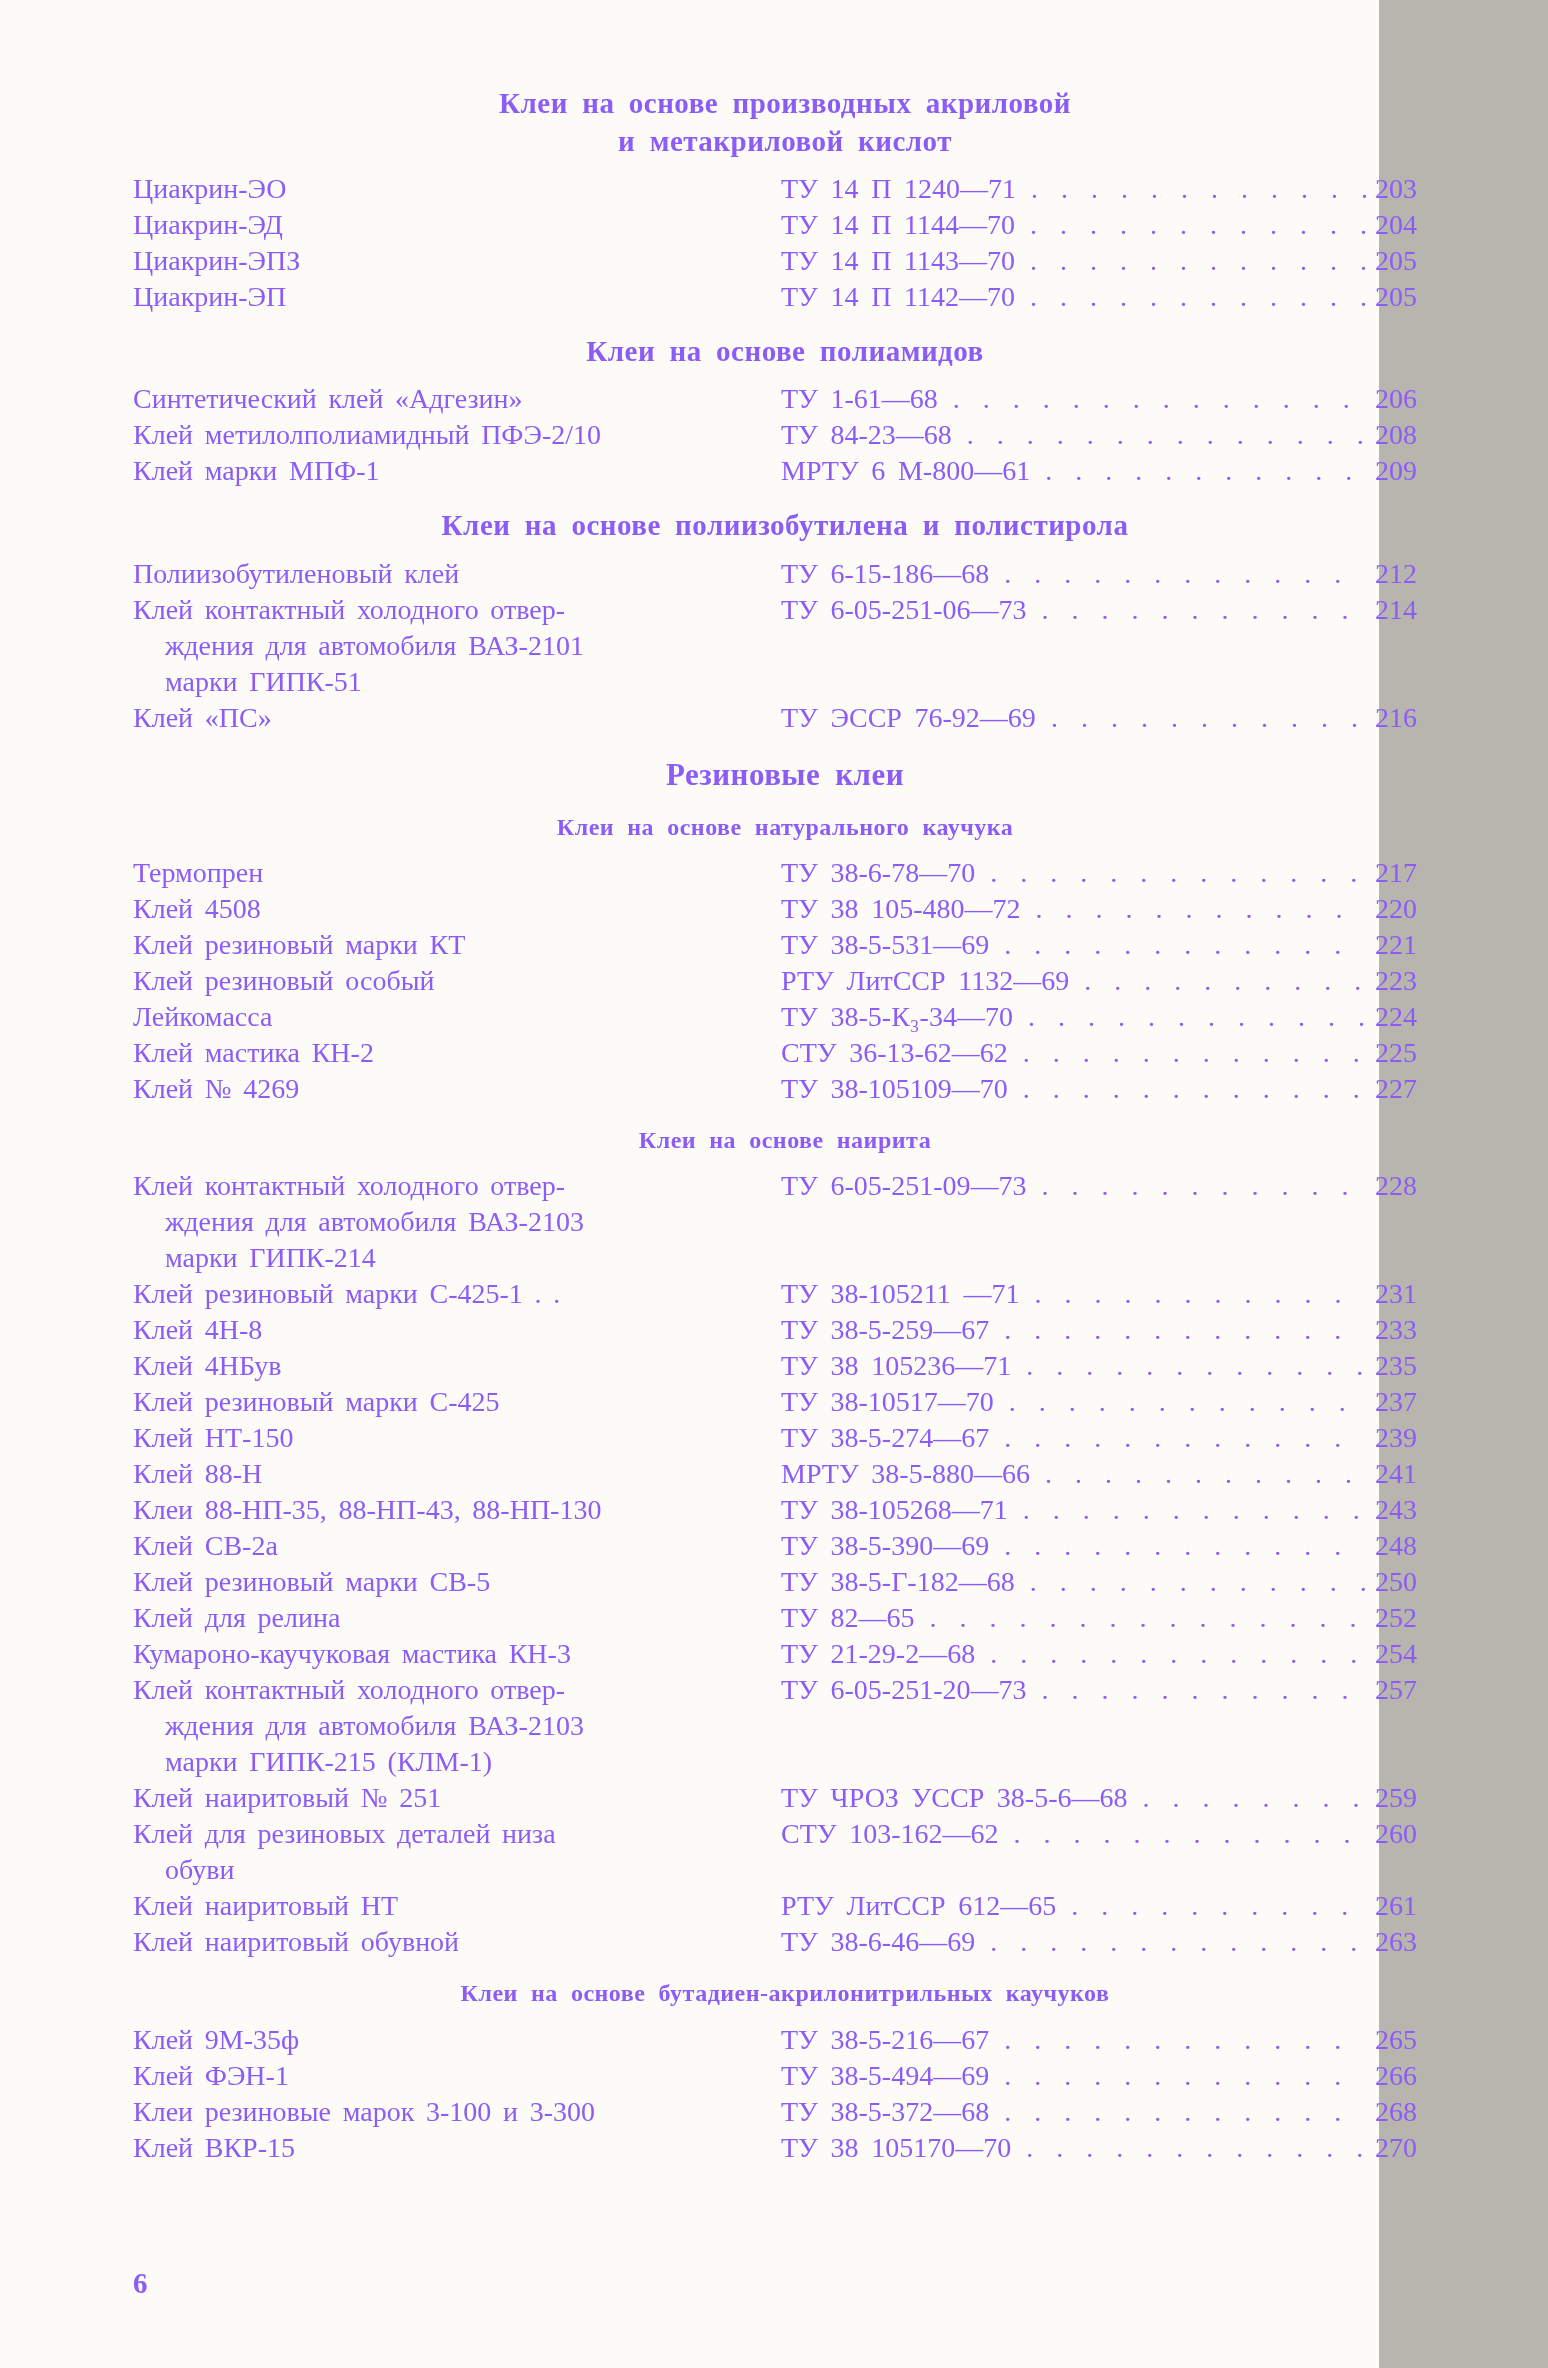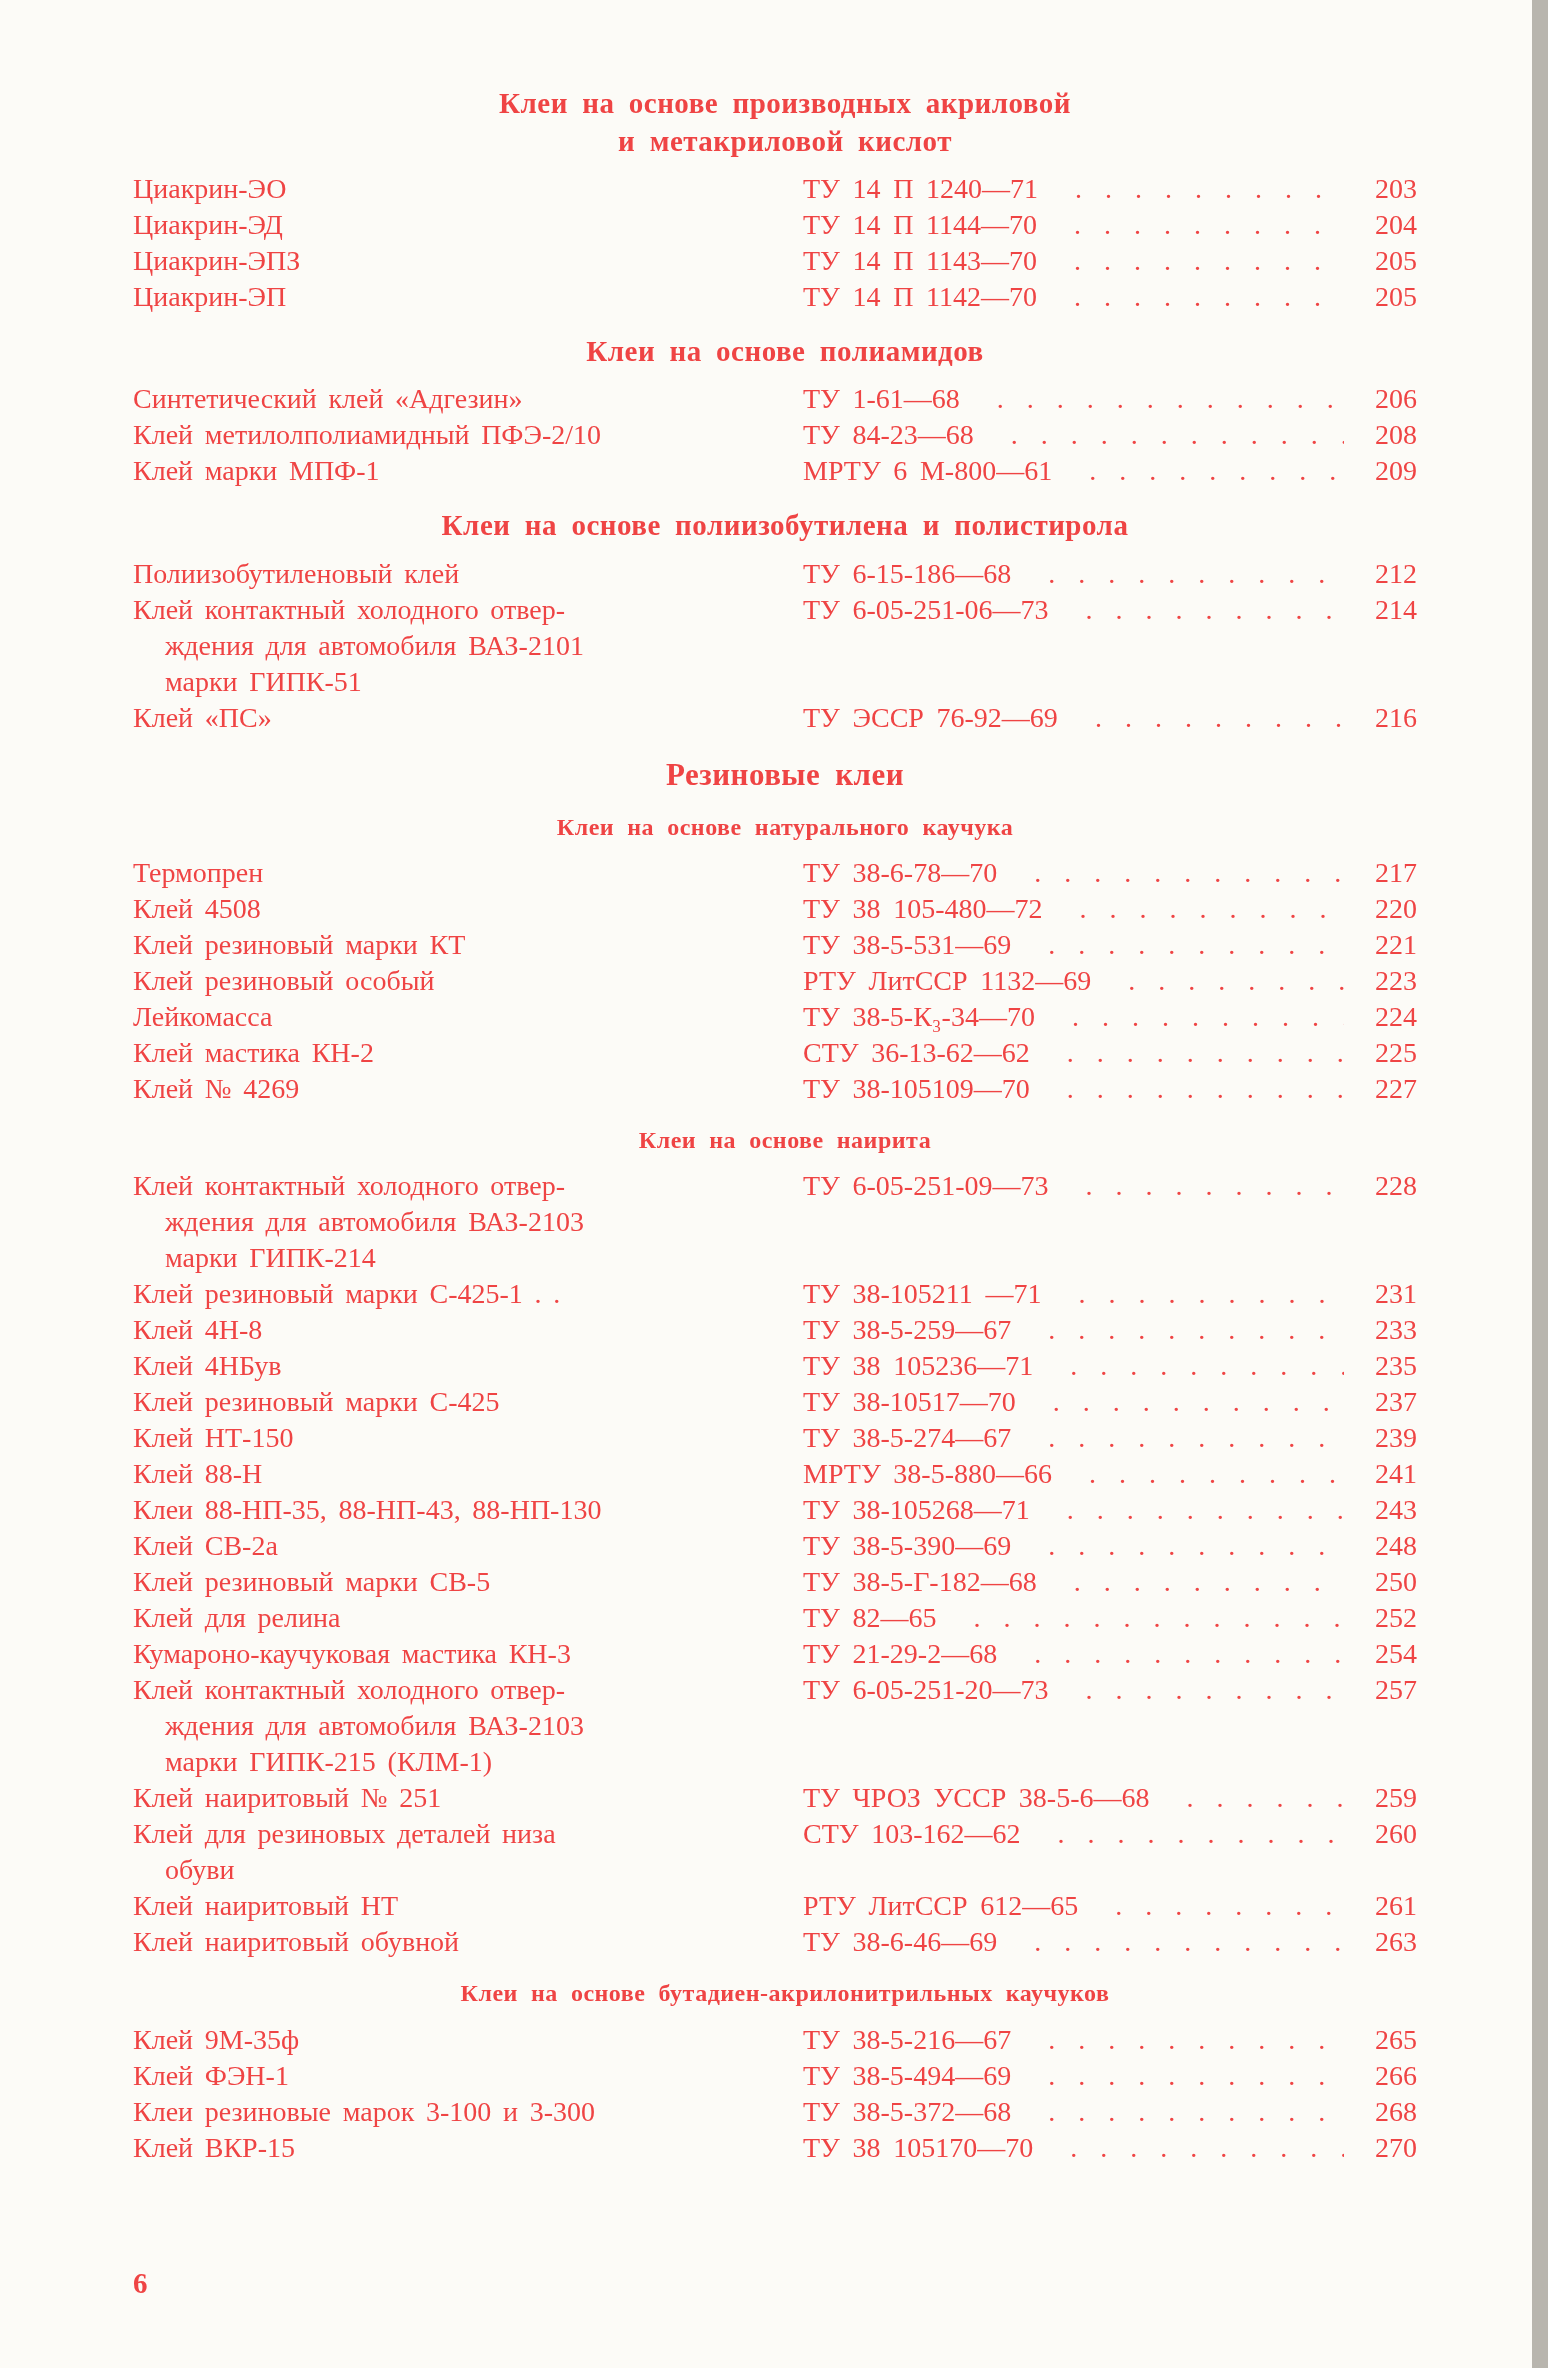--- a/index.html
+++ b/index.html
@@ -5,24 +5,24 @@
   html, body {
     margin: 0;
     padding: 0;
     width: 1549px;
     height: 2369px;
     overflow: hidden;
     background: #b8b5ae;
   }
   .page {
     position: relative;
-    width: 1532px;
+    width: 1379px;
     height: 2369px;
     background: #fcfbf7;
-    color: #ef4444;
+    color: #8b5cf6;
     font-family: "Liberation Serif", "DejaVu Serif", serif;
     box-sizing: border-box;
   }
   .content {
     position: absolute;
     left: 133px;
     top: 84px;
     width: 1304px;
   }
   .heading {
@@ -34,21 +34,20 @@
   }
   .h0 { font-size: 31px; line-height: 39px; margin: 19px 0 5.6px; }
   .h1 { font-size: 29px; line-height: 38px; margin: 17px 0 11.2px; }
   .h2 { font-size: 24px; line-height: 37px; margin: 15px 0 9.4px; }
   .content > .heading:first-child { margin-top: 0; }
   .row {
     display: flex;
     align-items: baseline;
     font-size: 28px;
     line-height: 36px;
-    gap: 22px;
   }
   .name {
     flex: 0 0 616px;
     white-space: pre-line;
     padding-left: 32px;
     text-indent: -32px;
     word-spacing: 4.7px;
   }
   .tu {
     white-space: nowrap;

